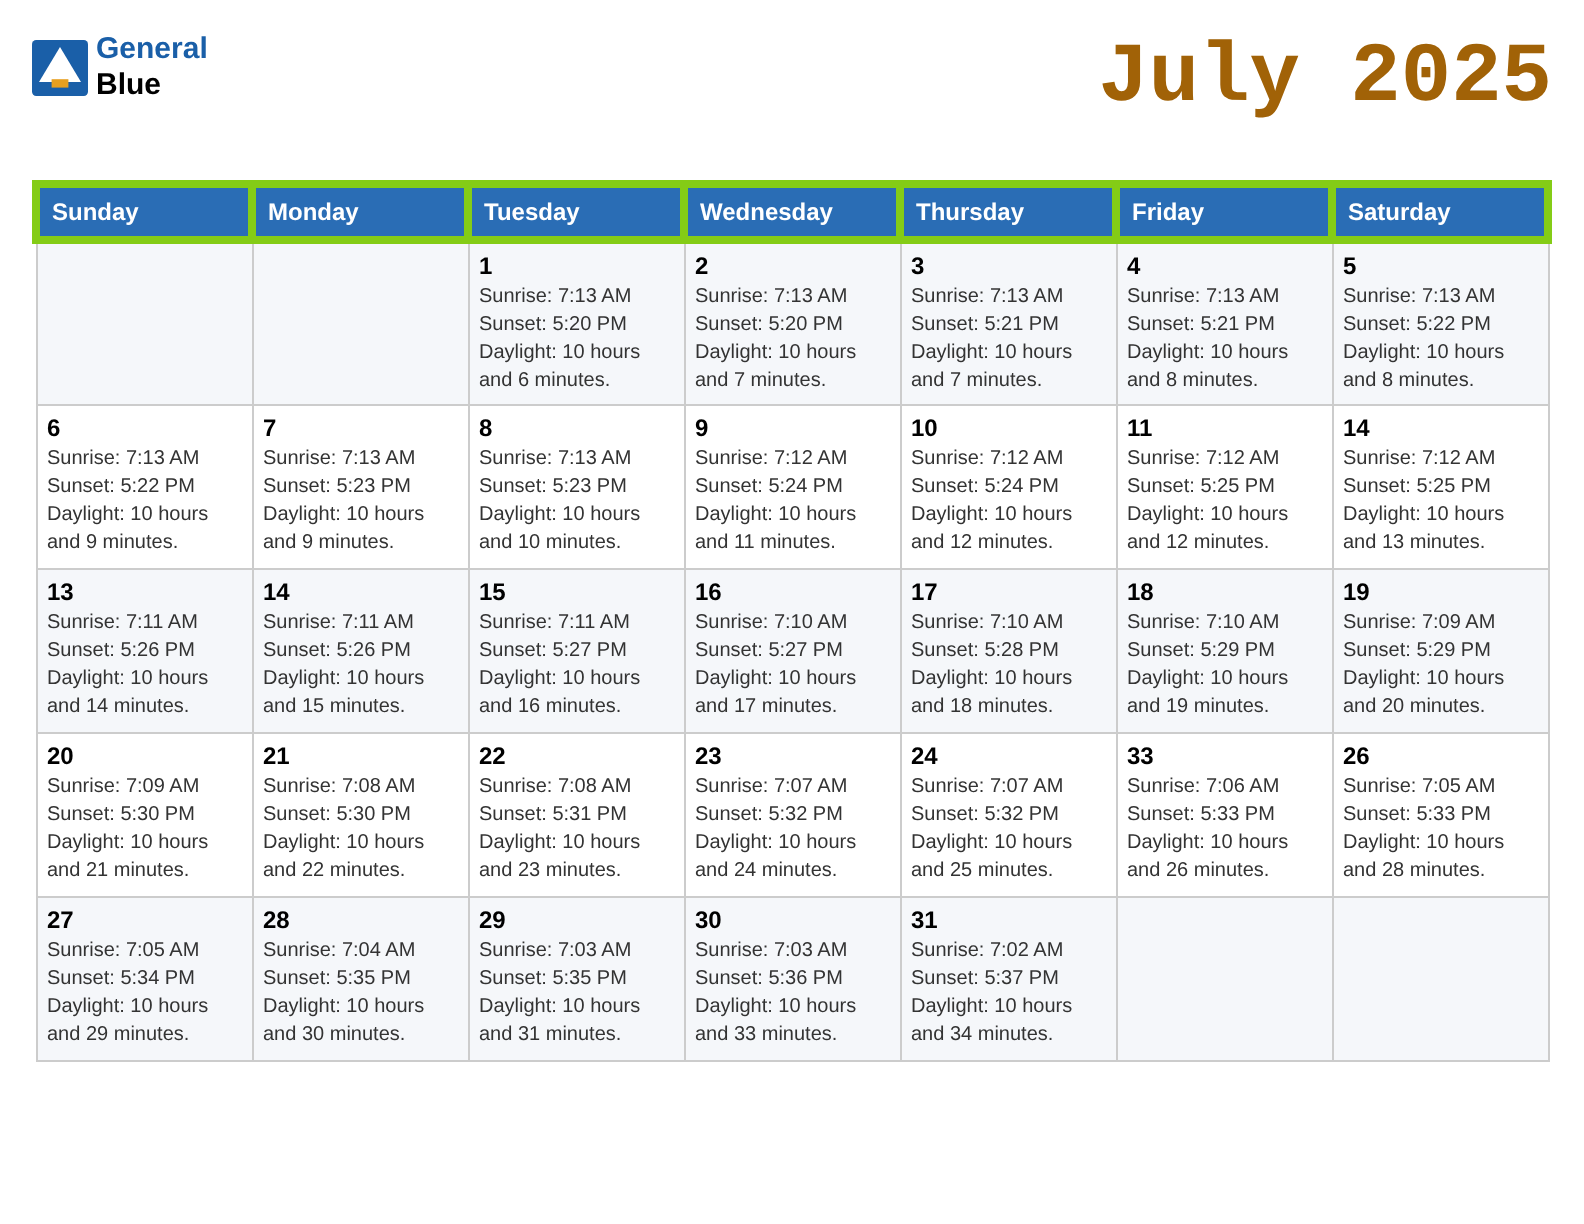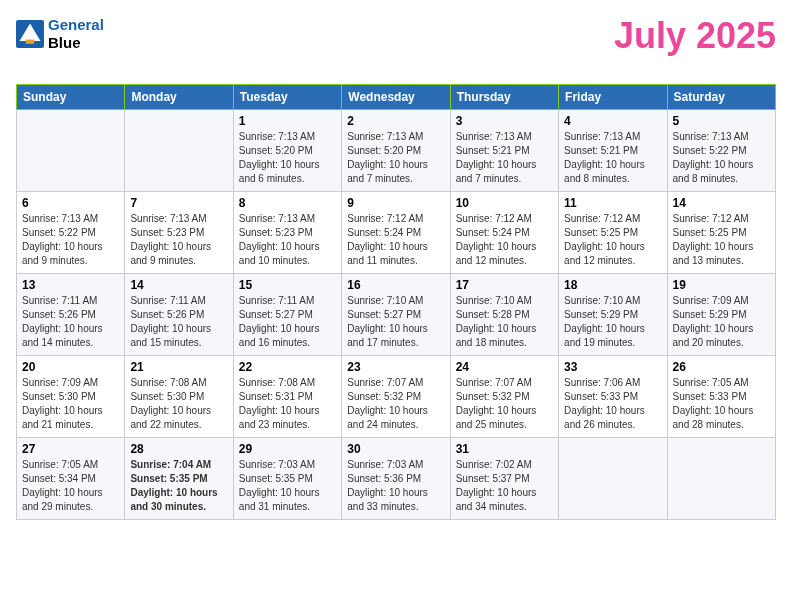--- a/index.html
+++ b/index.html
@@ -31,43 +31,44 @@
       color: #1a5fa8;
     }
     .logo-icon {
       width: 28px;
       height: 28px;
     }
     .title-block {
       text-align: right;
     }
     .month-title {
-      font-size: 36px;
-      font-weight: bold;
-      color: #ec4899;
+      font-size: 42px;
+      font-weight: bold;
+      color: #a16207;
       line-height: 1.1;
+      font-family: Liberation Mono, monospace;
     }
     .location {
       font-size: 15px;
       color: #333;
       font-weight: bold;
     }
     table {
       width: 100%;
       border-collapse: collapse;
       font-size: 11px;
     }
     thead tr th {
       background-color: #2a6db5;
       color: white;
       text-align: left;
       padding: 5px 6px;
       font-size: 12px;
       font-weight: bold;
-      border: 1px solid #84cc16;
+      border: 4px solid #84cc16;
     }
     tbody tr td {
       border: 1px solid #ccc;
       vertical-align: top;
       padding: 4px 5px;
       width: calc(100% / 7);
       height: 82px;
       background: #fff;
     }
     tbody tr:nth-child(odd) td {
@@ -319,21 +320,21 @@
       <tr>
         <td>
           <span class="day-num">27</span>
           <div class="day-info" style="white-space: pre-line;">Sunrise: 7:05 AM
 Sunset: 5:34 PM
 Daylight: 10 hours
 and 29 minutes.</div>
         </td>
         <td>
           <span class="day-num">28</span>
-          <div class="day-info" style="white-space: pre-line; font-weight: bold;">Sunrise: 7:04 AM
+          <div class="day-info" style="white-space: pre-line;">Sunrise: 7:04 AM
 Sunset: 5:35 PM
 Daylight: 10 hours
 and 30 minutes.</div>
         </td>
         <td>
           <span class="day-num">29</span>
           <div class="day-info" style="white-space: pre-line;">Sunrise: 7:03 AM
 Sunset: 5:35 PM
 Daylight: 10 hours
 and 31 minutes.</div>

